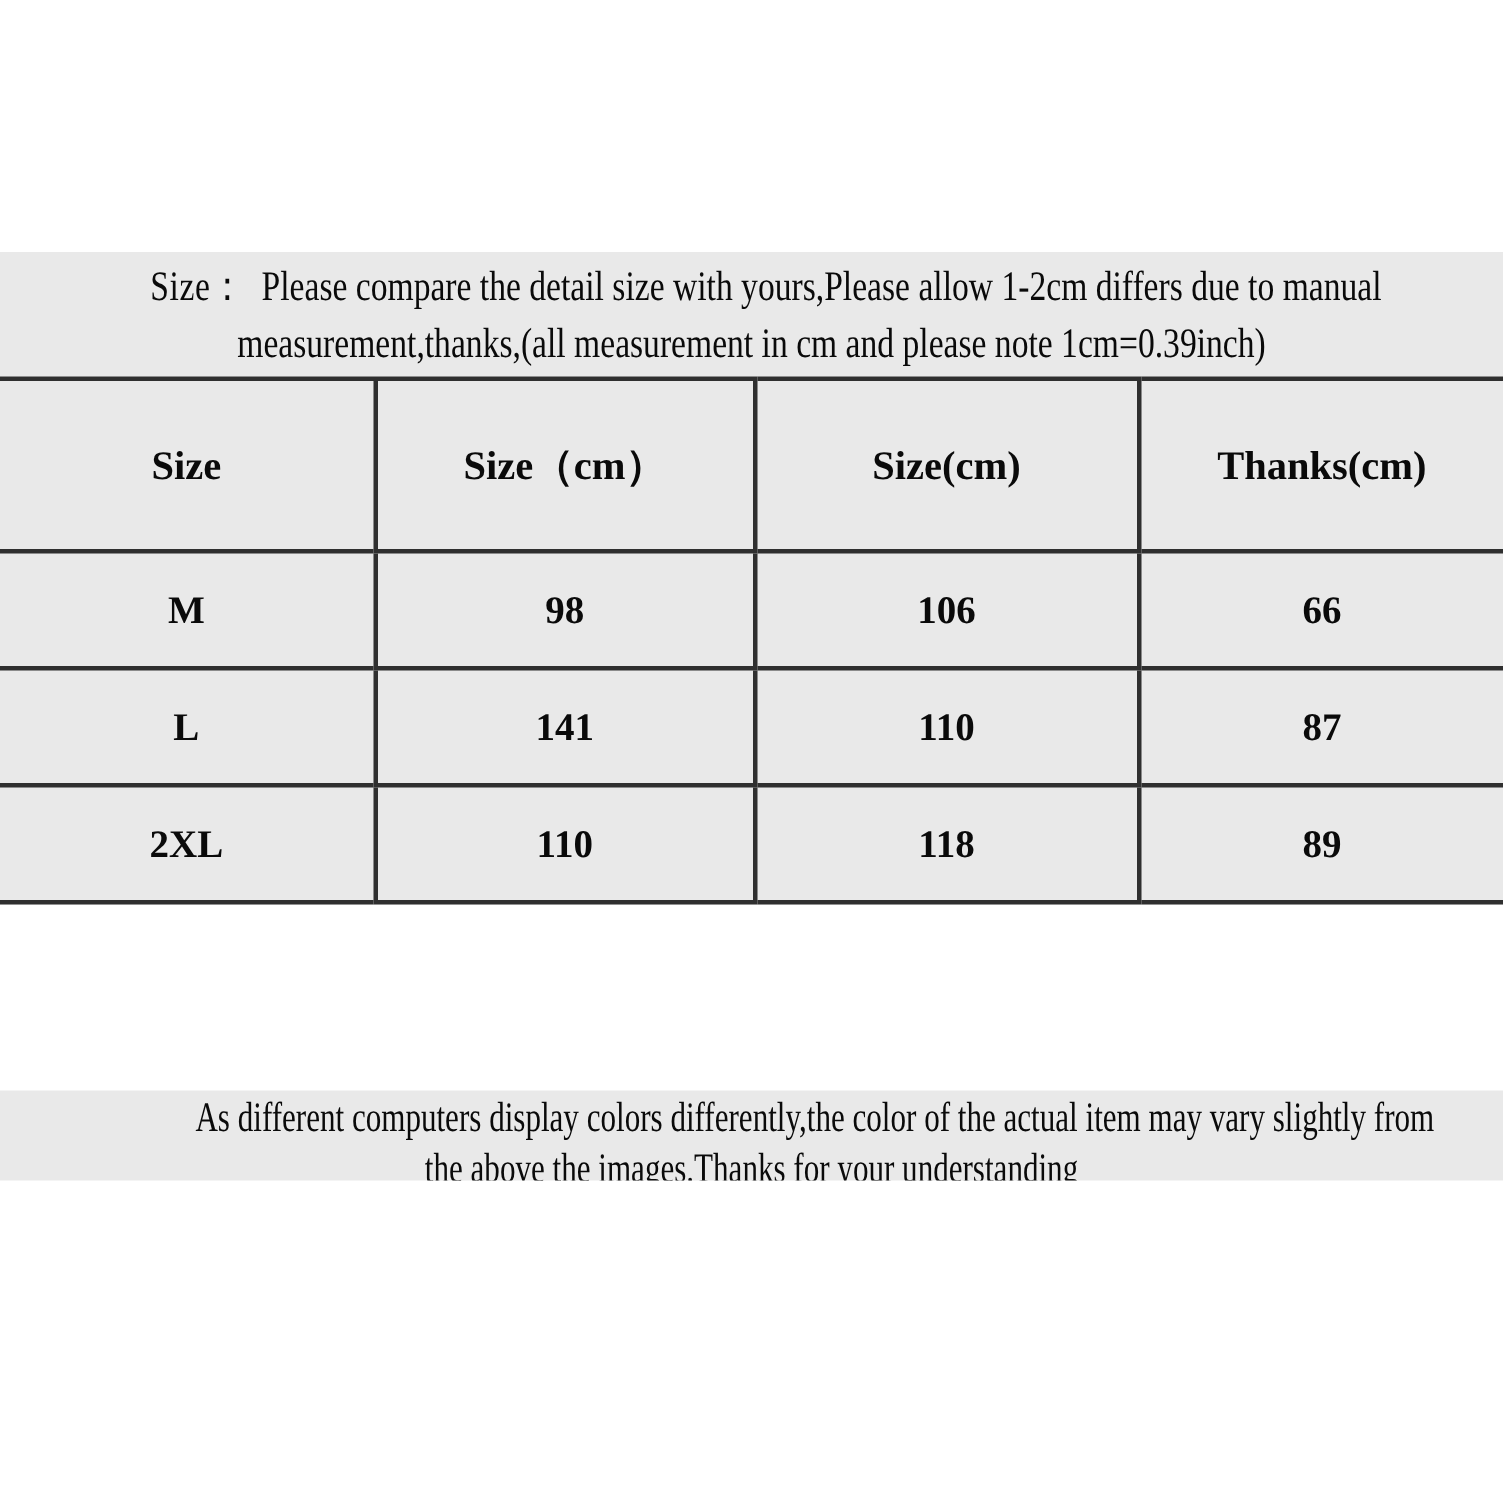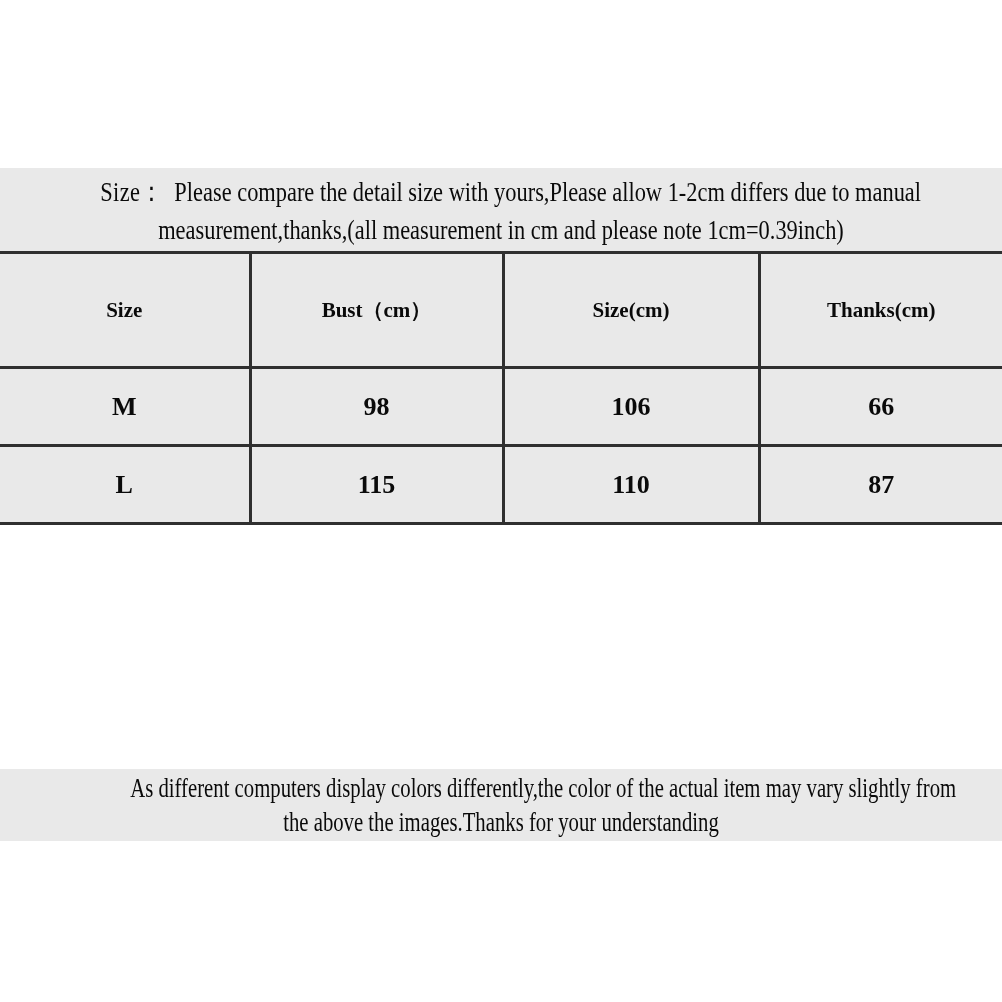--- a/index.html
+++ b/index.html
@@ -33,22 +33,22 @@
     top: 168px;
     height: 83px;
     padding-top: 5px;
   }
   .top-note .note-line {
     line-height: 38px;
     transform: scaleX(0.80);
     transform-origin: 50% 50%;
   }
   .bottom-note {
-    top: 769px;
-    height: 72px;
+    top: 727px;
+    height: 60px;
     padding-top: 2px;
   }
   .bottom-note .note-line {
     line-height: 34px;
     transform: scaleX(0.74);
     transform-origin: 50% 50%;
   }
   .note-label {
     letter-spacing: 0.5px;
     margin-right: 14px;
@@ -70,21 +70,21 @@
     padding: 0;
     font-weight: bold;
     vertical-align: middle;
   }
   table.size-table th:not(:first-child),
   table.size-table td:not(:first-child) {
     border-left: 3px solid #2f2f2f;
   }
   table.size-table thead th {
     height: 112px;
-    font-size: 21px;
+    font-size: 27px;
   }
   table.size-table tbody td {
     height: 75px;
     font-size: 26px;
   }
   .col-size    { width: 250px; }
   .col-bust    { width: 253px; }
   .col-waist   { width: 256px; }
   .col-length  { width: 243px; }
 </style>
@@ -105,37 +105,43 @@
   <table class="size-table">
     <colgroup>
       <col class="col-size">
       <col class="col-bust">
       <col class="col-waist">
       <col class="col-length">
     </colgroup>
     <thead>
       <tr>
         <th>Size</th>
-        <th>Bust（cm）</th>
+        <th>Size（cm）</th>
         <th>Size(cm)</th>
         <th>Thanks(cm)</th>
       </tr>
     </thead>
     <tbody>
       <tr>
         <td>M</td>
         <td>98</td>
         <td>106</td>
         <td>66</td>
       </tr>
       <tr>
         <td>L</td>
-        <td>115</td>
+        <td>141</td>
         <td>110</td>
         <td>87</td>
+      </tr>
+      <tr>
+        <td>2XL</td>
+        <td>110</td>
+        <td>118</td>
+        <td>89</td>
       </tr>
     </tbody>
   </table>
 
   <section class="note bottom-note">
     <div class="note-line">As different computers display colors differently,the color of the actual item may vary slightly from</div>
     <div class="note-line">the above the images.Thanks for your understanding</div>
   </section>
 
 </div>

